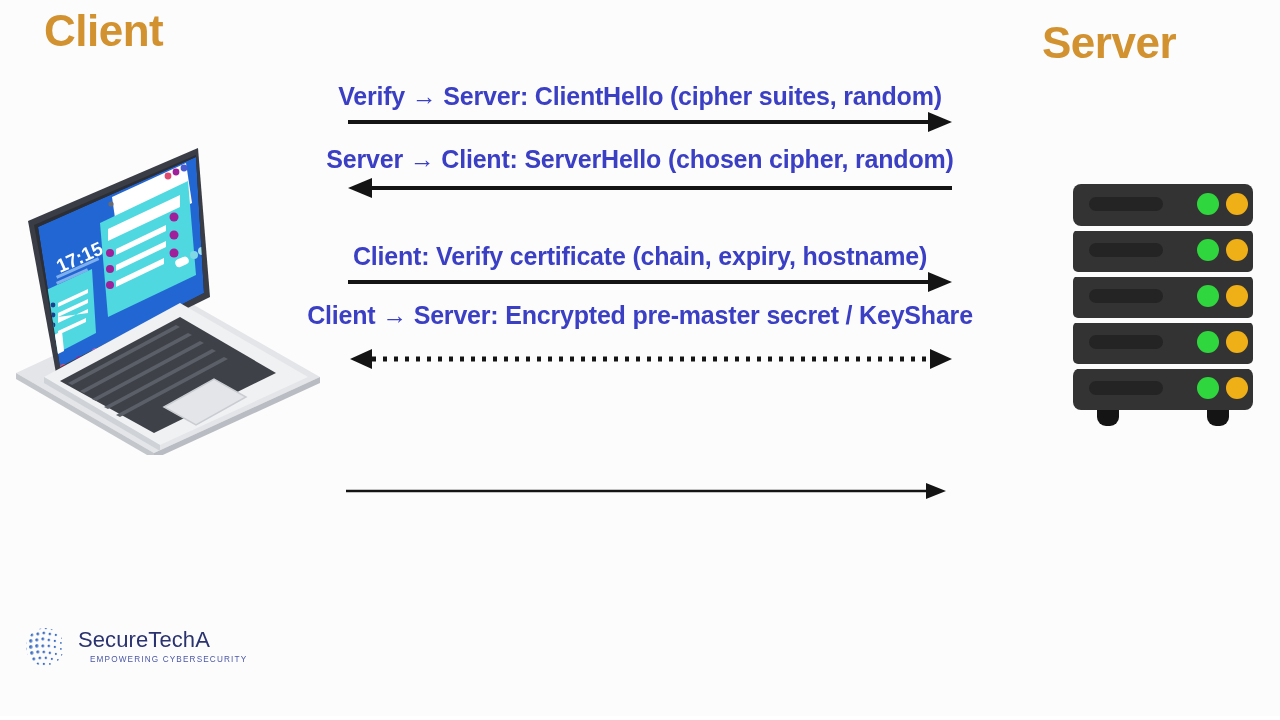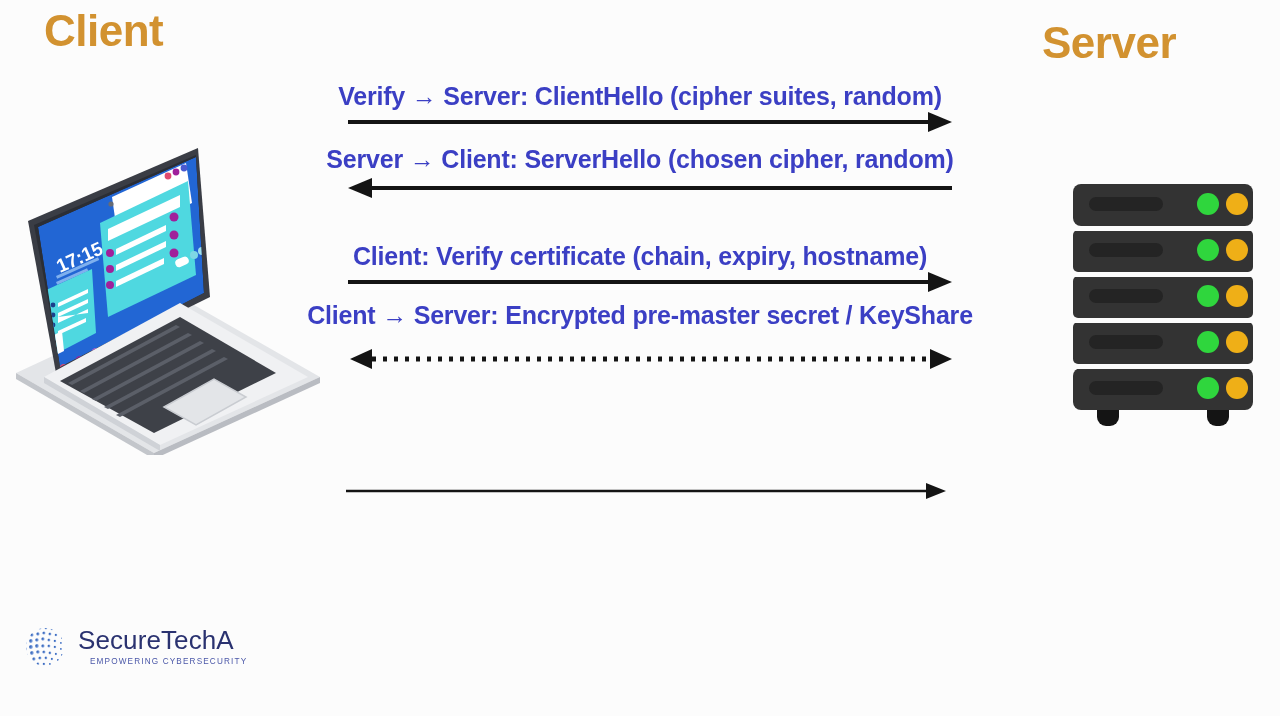--- a/index.html
+++ b/index.html
@@ -72,21 +72,21 @@
     left: 24px;
     top: 620px;
     display: flex;
     align-items: center;
     gap: 8px;
   }
   #logo-mark { width: 46px; height: 54px; flex: none; }
   #logo-mark svg { display: block; }
   #logo-wordmark { display: flex; flex-direction: column; line-height: 1; }
   #logo-name {
-    font-size: 26px;
+    font-size: 22px;
     color: #2a3270;
     font-weight: normal;
     letter-spacing: 0.1px;
   }
   #logo-tagline {
     font-size: 8.2px;
     color: #4a57a8;
     letter-spacing: 1.15px;
     margin-top: 5px;
     margin-left: 12px;

